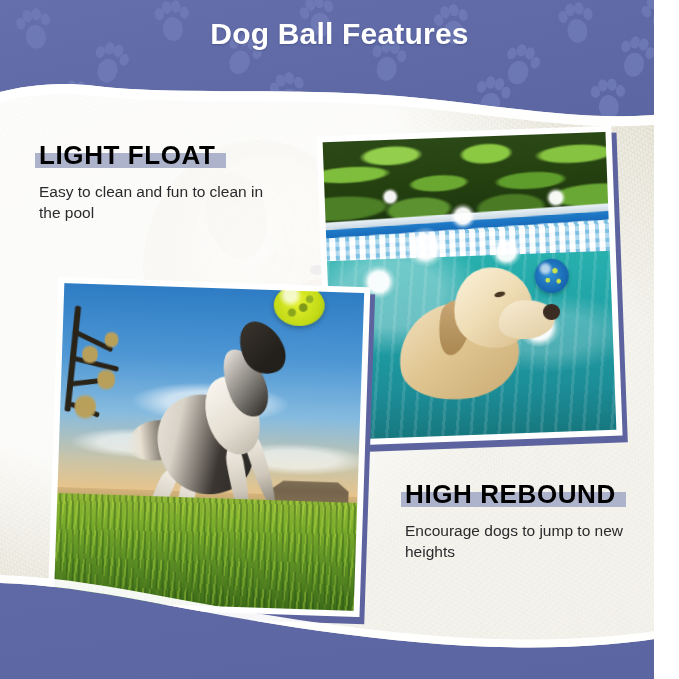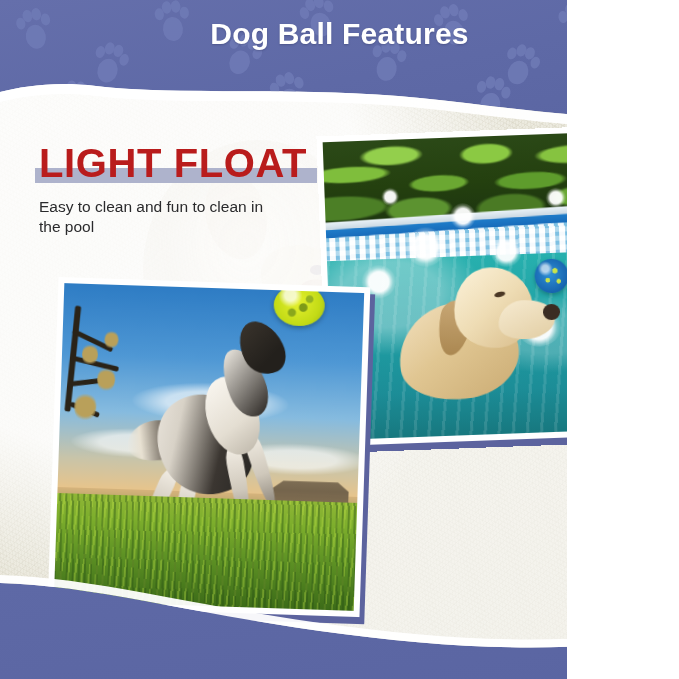--- a/index.html
+++ b/index.html
@@ -3,21 +3,21 @@
 <meta charset="utf-8">
 <style>
   * { box-sizing: border-box; margin: 0; padding: 0; }
   html, body {
     width: 679px; height: 679px;
     font-family: "Liberation Sans", sans-serif;
     overflow: hidden;
   }
   #stage {
     position: relative;
-    width: 567px; height: 679px;
+    width: 654px; height: 679px;
     background: #EFEEE4;
     overflow: hidden;
   }
 
   
   .paper-texture {
     position: absolute; inset: 0;
     background:
       radial-gradient(circle at 18% 28%, rgba(255,255,255,.85) 0 38%, rgba(0,0,0,0) 62%),
       radial-gradient(circle at 72% 72%, rgba(255,255,255,.55) 0 35%, rgba(0,0,0,0) 60%),
@@ -66,22 +66,22 @@
   .feature-heading-wrap { position: relative; display: inline-block; }
   .feature-underline {
     position: absolute;
     left: -4px; right: -10px;
     bottom: 1px; height: 15px;
     background: #AEB3CC;
     z-index: 0;
   }
   .feature-heading {
     position: relative; z-index: 1;
-    color: #b91c1c;
-    font-size: 40px;
+    color: #000000;
+    font-size: 26px;
     font-weight: bold;
     letter-spacing: .6px;
     line-height: 1.05;
     white-space: nowrap;
   }
   .feature-body {
     margin-top: 13px;
     color: #2A2A2C;
     font-size: 15.5px;
     line-height: 1.32;
@@ -441,20 +441,25 @@
 
   <div class="feature" id="feature-light-float">
     <div class="feature-heading-wrap">
       <div class="feature-underline"></div>
       <div class="feature-heading">LIGHT FLOAT</div>
     </div>
     <div class="feature-body">Easy to clean and fun to clean in the pool</div>
   </div>
 
   <div class="feature" id="feature-high-rebound">
+    <div class="feature-heading-wrap">
+      <div class="feature-underline"></div>
+      <div class="feature-heading">HIGH REBOUND</div>
+    </div>
+    <div class="feature-body">Encourage dogs to jump to new heights</div>
   </div>
 
   <div class="footer-band">
     <svg viewBox="0 0 679 110" preserveAspectRatio="none">
       <defs>
         <linearGradient id="footGrad" x1="0" y1="0" x2="1" y2="1">
           <stop offset="0%" stop-color="#5E69A6"></stop>
           <stop offset="100%" stop-color="#5A65A2"></stop>
         </linearGradient>
       </defs>

